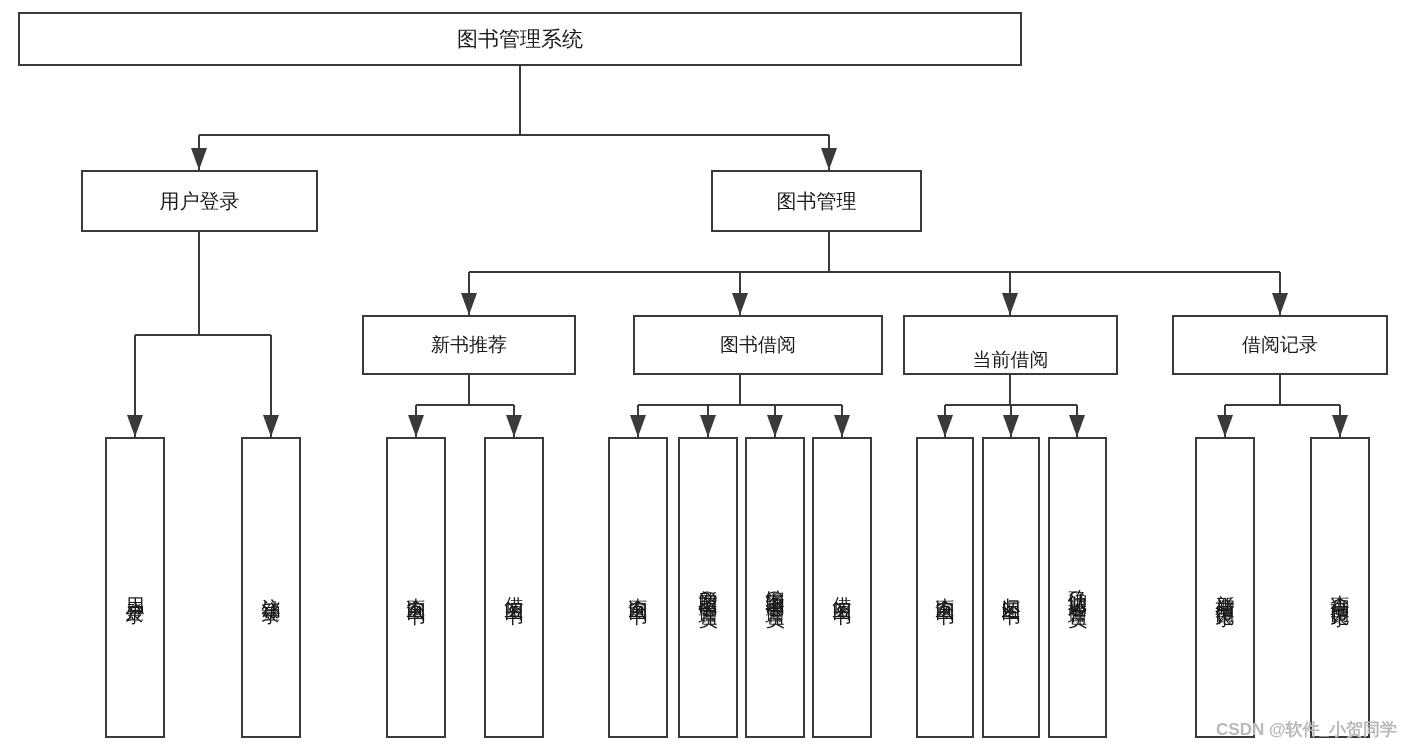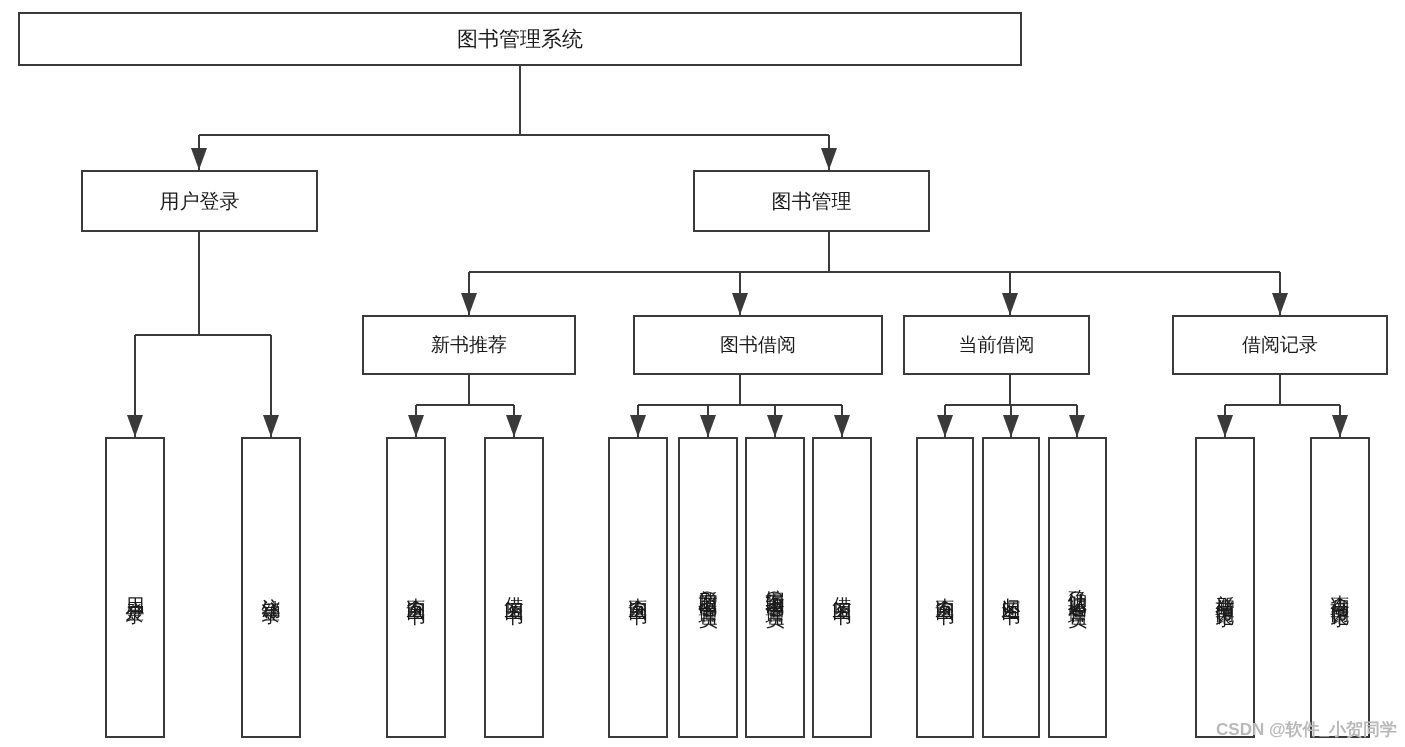--- a/index.html
+++ b/index.html
@@ -129,30 +129,30 @@
       <line x1="1340" y1="405" x2="1340" y2="437" stroke="#3a3a3a" stroke-width="2.4" shape-rendering="crispEdges"></line>
       <polygon points="1332,415 1348,415 1340,437" fill="#3a3a3a"></polygon>
     </svg>
   <div id="nodes">
       <div class="node level0" style="left: 18px; top: 12px; width: 1004px; height: 54px;">
         <span class="label">图书管理系统</span>
       </div>
       <div class="node level1" style="left: 81px; top: 170px; width: 237px; height: 62px;">
         <span class="label">用户登录</span>
       </div>
-      <div class="node level1" style="left: 693px; top: 170px; width: 237px; height: 62px;">
+      <div class="node level1" style="left: 711px; top: 170px; width: 211px; height: 62px;">
         <span class="label">图书管理</span>
       </div>
       <div class="node level2" style="left: 362px; top: 315px; width: 214px; height: 60px;">
         <span class="label">新书推荐</span>
       </div>
       <div class="node level2" style="left: 633px; top: 315px; width: 250px; height: 60px;">
         <span class="label">图书借阅</span>
       </div>
-      <div class="node level2" style="left: 903px; top: 315px; width: 187px; height: 60px;">
+      <div class="node level2" style="left: 903px; top: 315px; width: 215px; height: 60px; align-items: flex-end;">
         <span class="label">当前借阅</span>
       </div>
       <div class="node level2" style="left: 1172px; top: 315px; width: 216px; height: 60px;">
         <span class="label">借阅记录</span>
       </div>
       <div class="node level3 leaf" style="left: 105px; top: 437px; width: 60px; height: 301px;">
         <span class="label">用户登录</span>
       </div>
       <div class="node level3 leaf" style="left: 241px; top: 437px; width: 60px; height: 301px;">
         <span class="label">注销登录</span>

